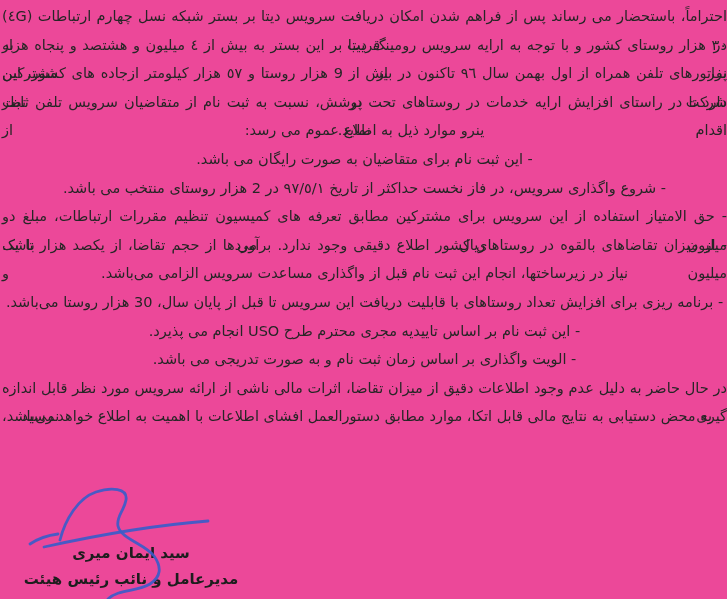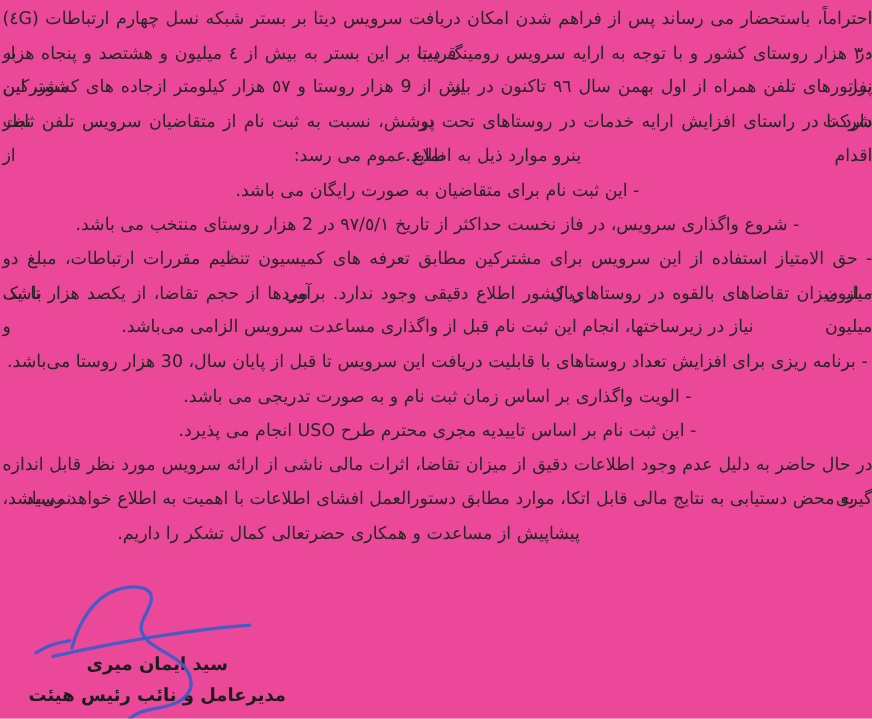--- a/index.html
+++ b/index.html
@@ -76,25 +76,24 @@
     <div class="line full">٣٠ هزار روستای کشور و با توجه به ارایه سرویس رومینگ دیتا بر این بستر به بیش از ٤ میلیون و هشتصد و پنجاه هزار نفر از مشترکین</div>
     <div class="line full">پراتورهای تلفن همراه از اول بهمن سال ٩٦ تاکنون در بیش از 9 هزار روستا و ٥٧ هزار کیلومتر ازجاده های کشور، این شرکت در نظر</div>
     <div class="line full">دارد تا در راستای افزایش ارایه خدمات در روستاهای تحت پوشش، نسبت به ثبت نام از متقاضیان سرویس تلفن ثابت اقدام نماید. از</div>
     <div class="line">ینرو موارد ذیل به اطلاع عموم می رسد:</div>
     <div class="line">- این ثبت نام برای متقاضیان به صورت رایگان می باشد.</div>
     <div class="line">- شروع واگذاری سرویس، در فاز نخست حداکثر از تاریخ ٩٧/٥/١ در 2 هزار روستای منتخب می باشد.</div>
     <div class="line full">- حق الامتیاز استفاده از این سرویس برای مشترکین مطابق تعرفه های کمیسیون تنظیم مقررات ارتباطات، مبلغ دو میلیون ریال می باشد.</div>
     <div class="line full">- از میزان تقاضاهای بالقوه در روستاهای کشور اطلاع دقیقی وجود ندارد. برآوردها از حجم تقاضا، از یکصد هزار تا یک میلیون و</div>
     <div class="line">نیاز در زیرساختها، انجام این ثبت نام قبل از واگذاری مساعدت سرویس الزامی می‌باشد.</div>
     <div class="line">- برنامه ریزی برای افزایش تعداد روستاهای با قابلیت دریافت این سرویس تا قبل از پایان سال، 30 هزار روستا می‌باشد.</div>
+    <div class="line">- این ثبت نام بر اساس تاییدیه مجری محترم طرح USO انجام می پذیرد.</div>
     <div class="line">- الویت واگذاری بر اساس زمان ثبت نام و به صورت تدریجی می باشد.</div>
-    <div class="line">- این ثبت نام بر اساس تاییدیه مجری محترم طرح USO انجام می پذیرد.</div>
     <div class="line full">در حال حاضر به دلیل عدم وجود اطلاعات دقیق از میزان تقاضا، اثرات مالی ناشی از ارائه سرویس مورد نظر قابل اندازه گیری نمی‌باشد،</div>
     <div class="line">به محض دستیابی به نتایج مالی قابل اتکا، موارد مطابق دستورالعمل افشای اطلاعات با اهمیت به اطلاع خواهد رسید.</div>
-    <div class="line closing">پیشاپیش از مساعدت و همکاری حضرتعالی کمال تشکر را داریم.</div>
   </div>
 
   <div class="signature-block">
     <div class="sig-name">سید ایمان میری</div>
     <div class="sig-title">مدیرعامل و نائب رئیس هیئت مدیره</div>
   </div>
 
   <svg class="signature-svg" width="210" height="135" viewBox="0 0 210 135">
     <path class="sig-path" d="M 12,80 Q 24,72 40,70"></path>
     <path class="sig-path" d="M 26,83 C 80,71 140,61 190,57"></path>

